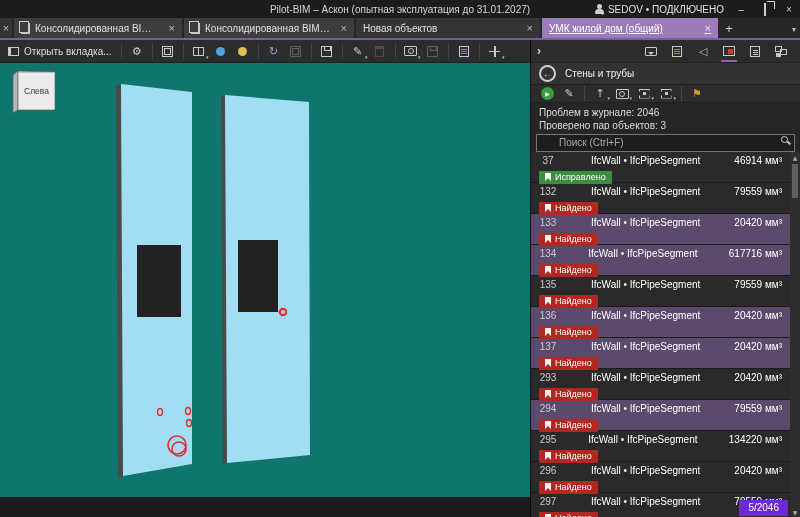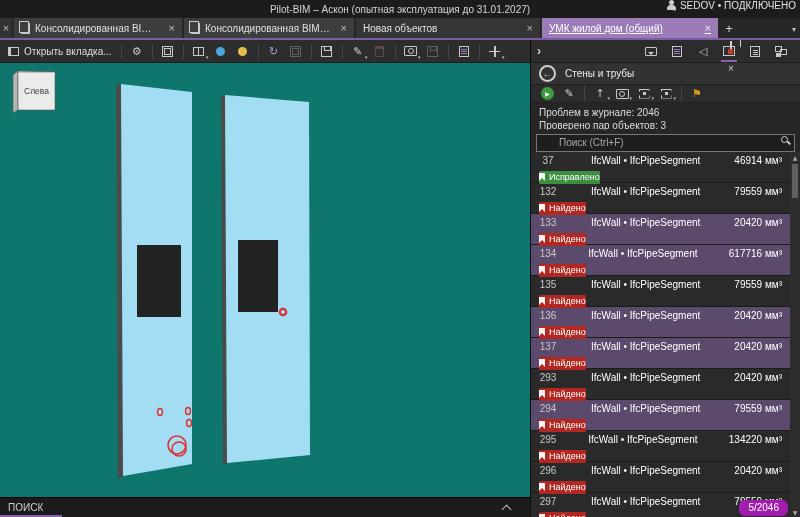--- a/index.html
+++ b/index.html
@@ -4,21 +4,21 @@
 <style>
   * { margin:0; padding:0; box-sizing:border-box; }
   html,body { width:800px; height:517px; overflow:hidden; background:#1c1c1c;
     font-family:"Liberation Sans","DejaVu Sans",sans-serif; color:#e6e6e6; }
   .icon-font { font-family:"DejaVu Sans",sans-serif; }
 
   
   .titlebar { height:18px; background:#1c1c1c; display:flex; align-items:center;
     justify-content:center; position:relative; font-size:10px; color:#d6d6d6; }
   .titlebar .win-cluster { position:absolute; right:4px; top:0; height:18px;
-    display:flex; align-items:center; gap:10px;flex-direction:column; }
+    display:flex; align-items:center; gap:10px; }
   .user-chip { display:flex; align-items:center; gap:4px; font-size:10px; color:#e2e2e2; }
   .person { position:relative; width:10px; height:11px; }
   .person::before { content:""; position:absolute; left:3px; top:0; width:5px; height:5px;
     border-radius:50%; background:#cfcfcf; }
   .person::after { content:""; position:absolute; left:1px; top:5px; width:9px; height:5px;
     border-radius:4px 4px 1px 1px; background:#cfcfcf; }
   .online-dot { position:absolute; right:-1px; bottom:-1px; width:5px; height:5px;
     border-radius:50%; background:#3fae49; border:1px solid #1c1c1c; }
   .winbtn { font-size:10px; color:#cfcfcf; width:14px; text-align:center; cursor:default; }
   .restore-box { width:8px; height:8px; border:1px solid #cfcfcf; position:relative; }
@@ -148,35 +148,35 @@
     transform:rotate(45deg); right:-3.5px; bottom:-1px; }
 
   .panel-list { position:relative; flex:1; overflow:hidden; background:#262626; }
   .rows { position:absolute; left:0; top:0; right:10px; }
   .row { height:31px; padding:2px 8px 0; background:#2a2a2a; border-bottom:1px solid #1b1b1b; }
   .row.selected { background:#5c4a6d; }
   .row-line1 { display:flex; gap:7px; font-size:10px; line-height:13px;text-align:center; }
   .row-id { color:#c9c9c9; min-width:18px; }
   .row-type { color:#fff; flex:1; white-space:nowrap; overflow:hidden; }
   .row-value { color:#fff; white-space:nowrap; }
-  .badge { display:inline-flex; align-items:center; gap:4px; padding:1px 0 2px;
+  .badge { display:inline-flex; align-items:center; gap:4px; padding:1px 6px 2px;
     font-size:9px; line-height:10px; color:#fff; margin-top:1px; border-radius:1px;text-align:center; }
   .badge.found { background:#b02821; }
   .badge.fixed { background:#3e8e41; }
   .badge-icon { width:6px; height:8px; background:rgba(255,255,255,.95);
     clip-path:polygon(0 0,100% 0,100% 100%,50% 62%,0 100%); flex:none; }
 
   .scrollbar { position:absolute; right:0; top:0; bottom:0; width:10px; background:#2d2d2d; }
   .scroll-arrow { position:absolute; left:0; width:10px; height:10px; font-size:6px; color:#a9a9a9;
     display:flex; align-items:center; justify-content:center; }
   .scroll-arrow.up { top:0; }
   .scroll-arrow.down { bottom:0; }
   .scroll-thumb { position:absolute; left:2px; top:12px; width:6px; height:34px; background:#5f5f5f; }
-  .counter-badge { position:absolute; right:12px; bottom:1px; background:#a21caf; color:#fff;
-    font-size:10px; padding:2px 9px 3px; border-radius:6px; }
+  .counter-badge { position:absolute; right:12px; bottom:1px; background:#6d28d9; color:#fff;
+    font-size:10px; padding:2px 9px 3px; border-radius:1px; }
 </style>
 </head>
 <body>
 
 <div class="titlebar">
   <span>Pilot-BIM – Аскон (опытная эксплуатация до 31.01.2027)</span>
   <div class="win-cluster">
     <div class="user-chip">
       <span class="person">
           <span class="online-dot"></span>
@@ -306,25 +306,20 @@
           <ellipse cx="160" cy="349" rx="2.5" ry="3.5" stroke-width="1.4"></ellipse>
           <ellipse cx="188" cy="348" rx="2.5" ry="3.5" stroke-width="1.4"></ellipse>
           <ellipse cx="189" cy="360" rx="2.5" ry="3.5" stroke-width="1.4"></ellipse>
           <circle cx="177" cy="382" r="9" stroke-width="1.6"></circle>
           <circle cx="179" cy="386" r="7" stroke-width="1.6"></circle>
           <circle cx="283" cy="249" r="3.2" stroke-width="2.2"></circle>
         </g>
       </svg>
     </div>
 
-    <div class="statusbar">
-      <span>ПОИСК</span>
-      <span class="accent-underline"></span>
-      <span class="chevron-up"></span>
-    </div>
   </div>
 
   <div class="right-panel">
 
     <div class="panel-iconbar">
       <span class="collapse">›</span>
       <span class="spacer"></span>
       <span class="pbtn">
           <span class="i-bubble"></span>
         </span>

